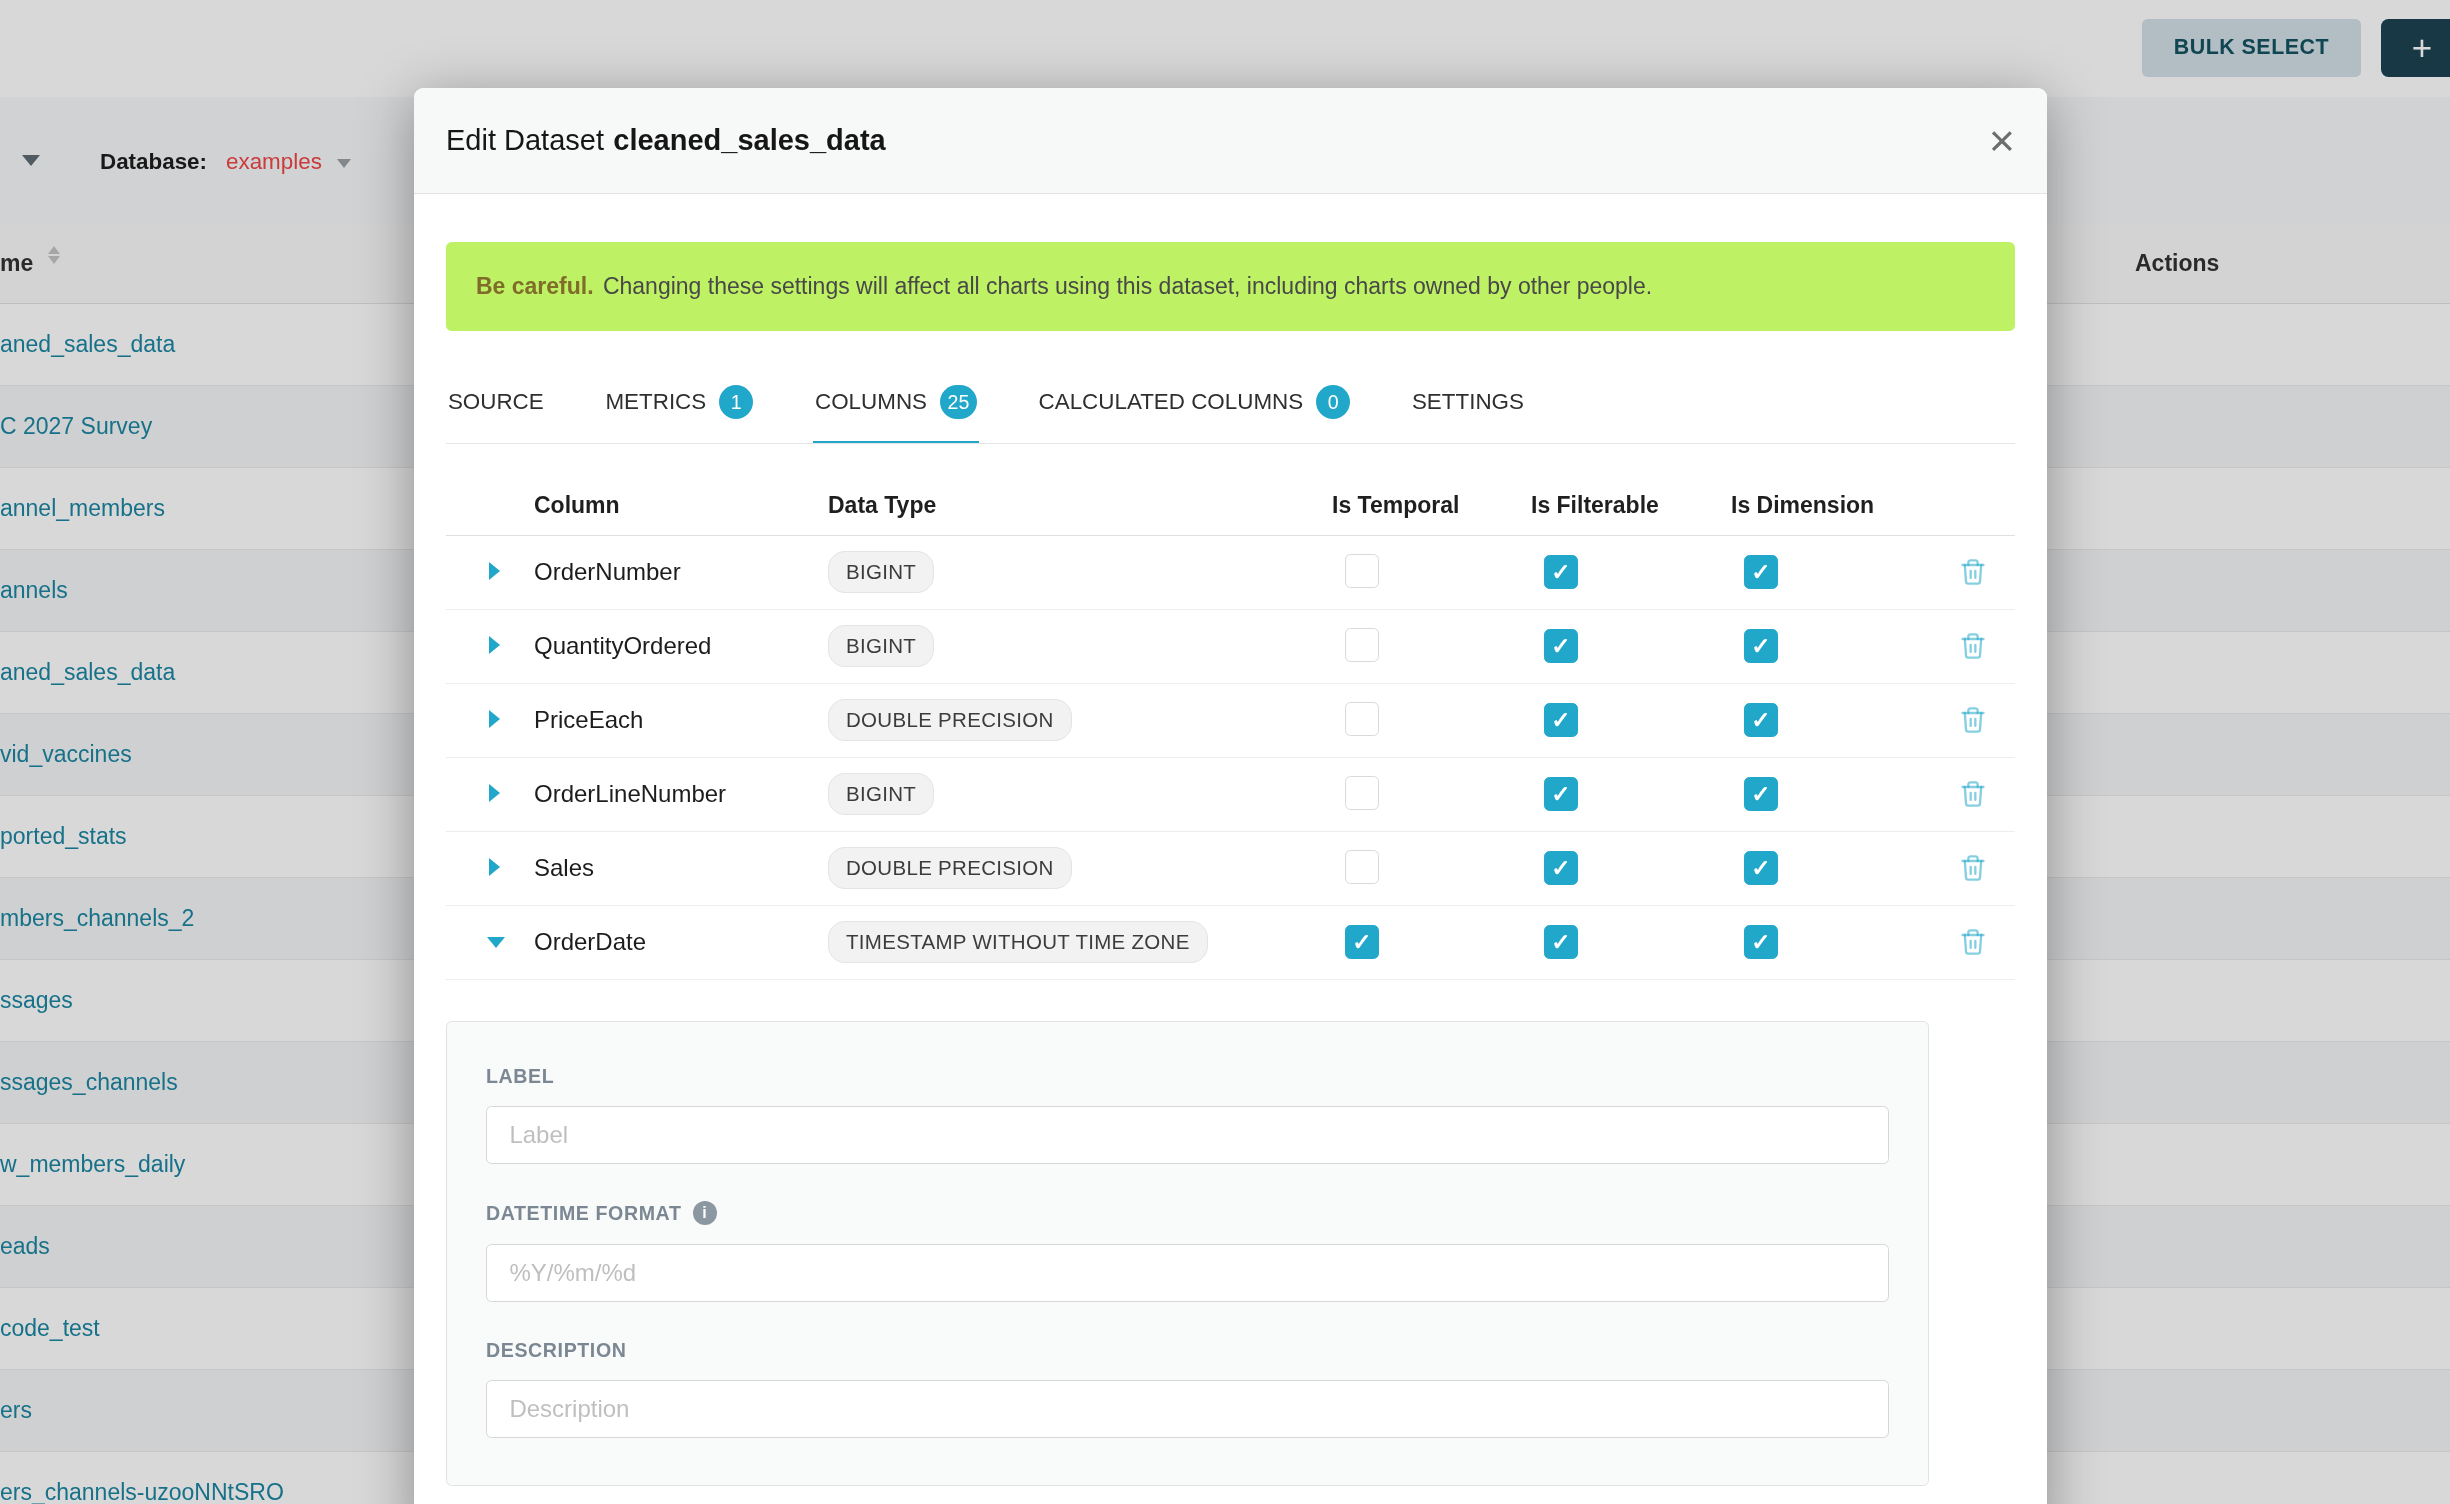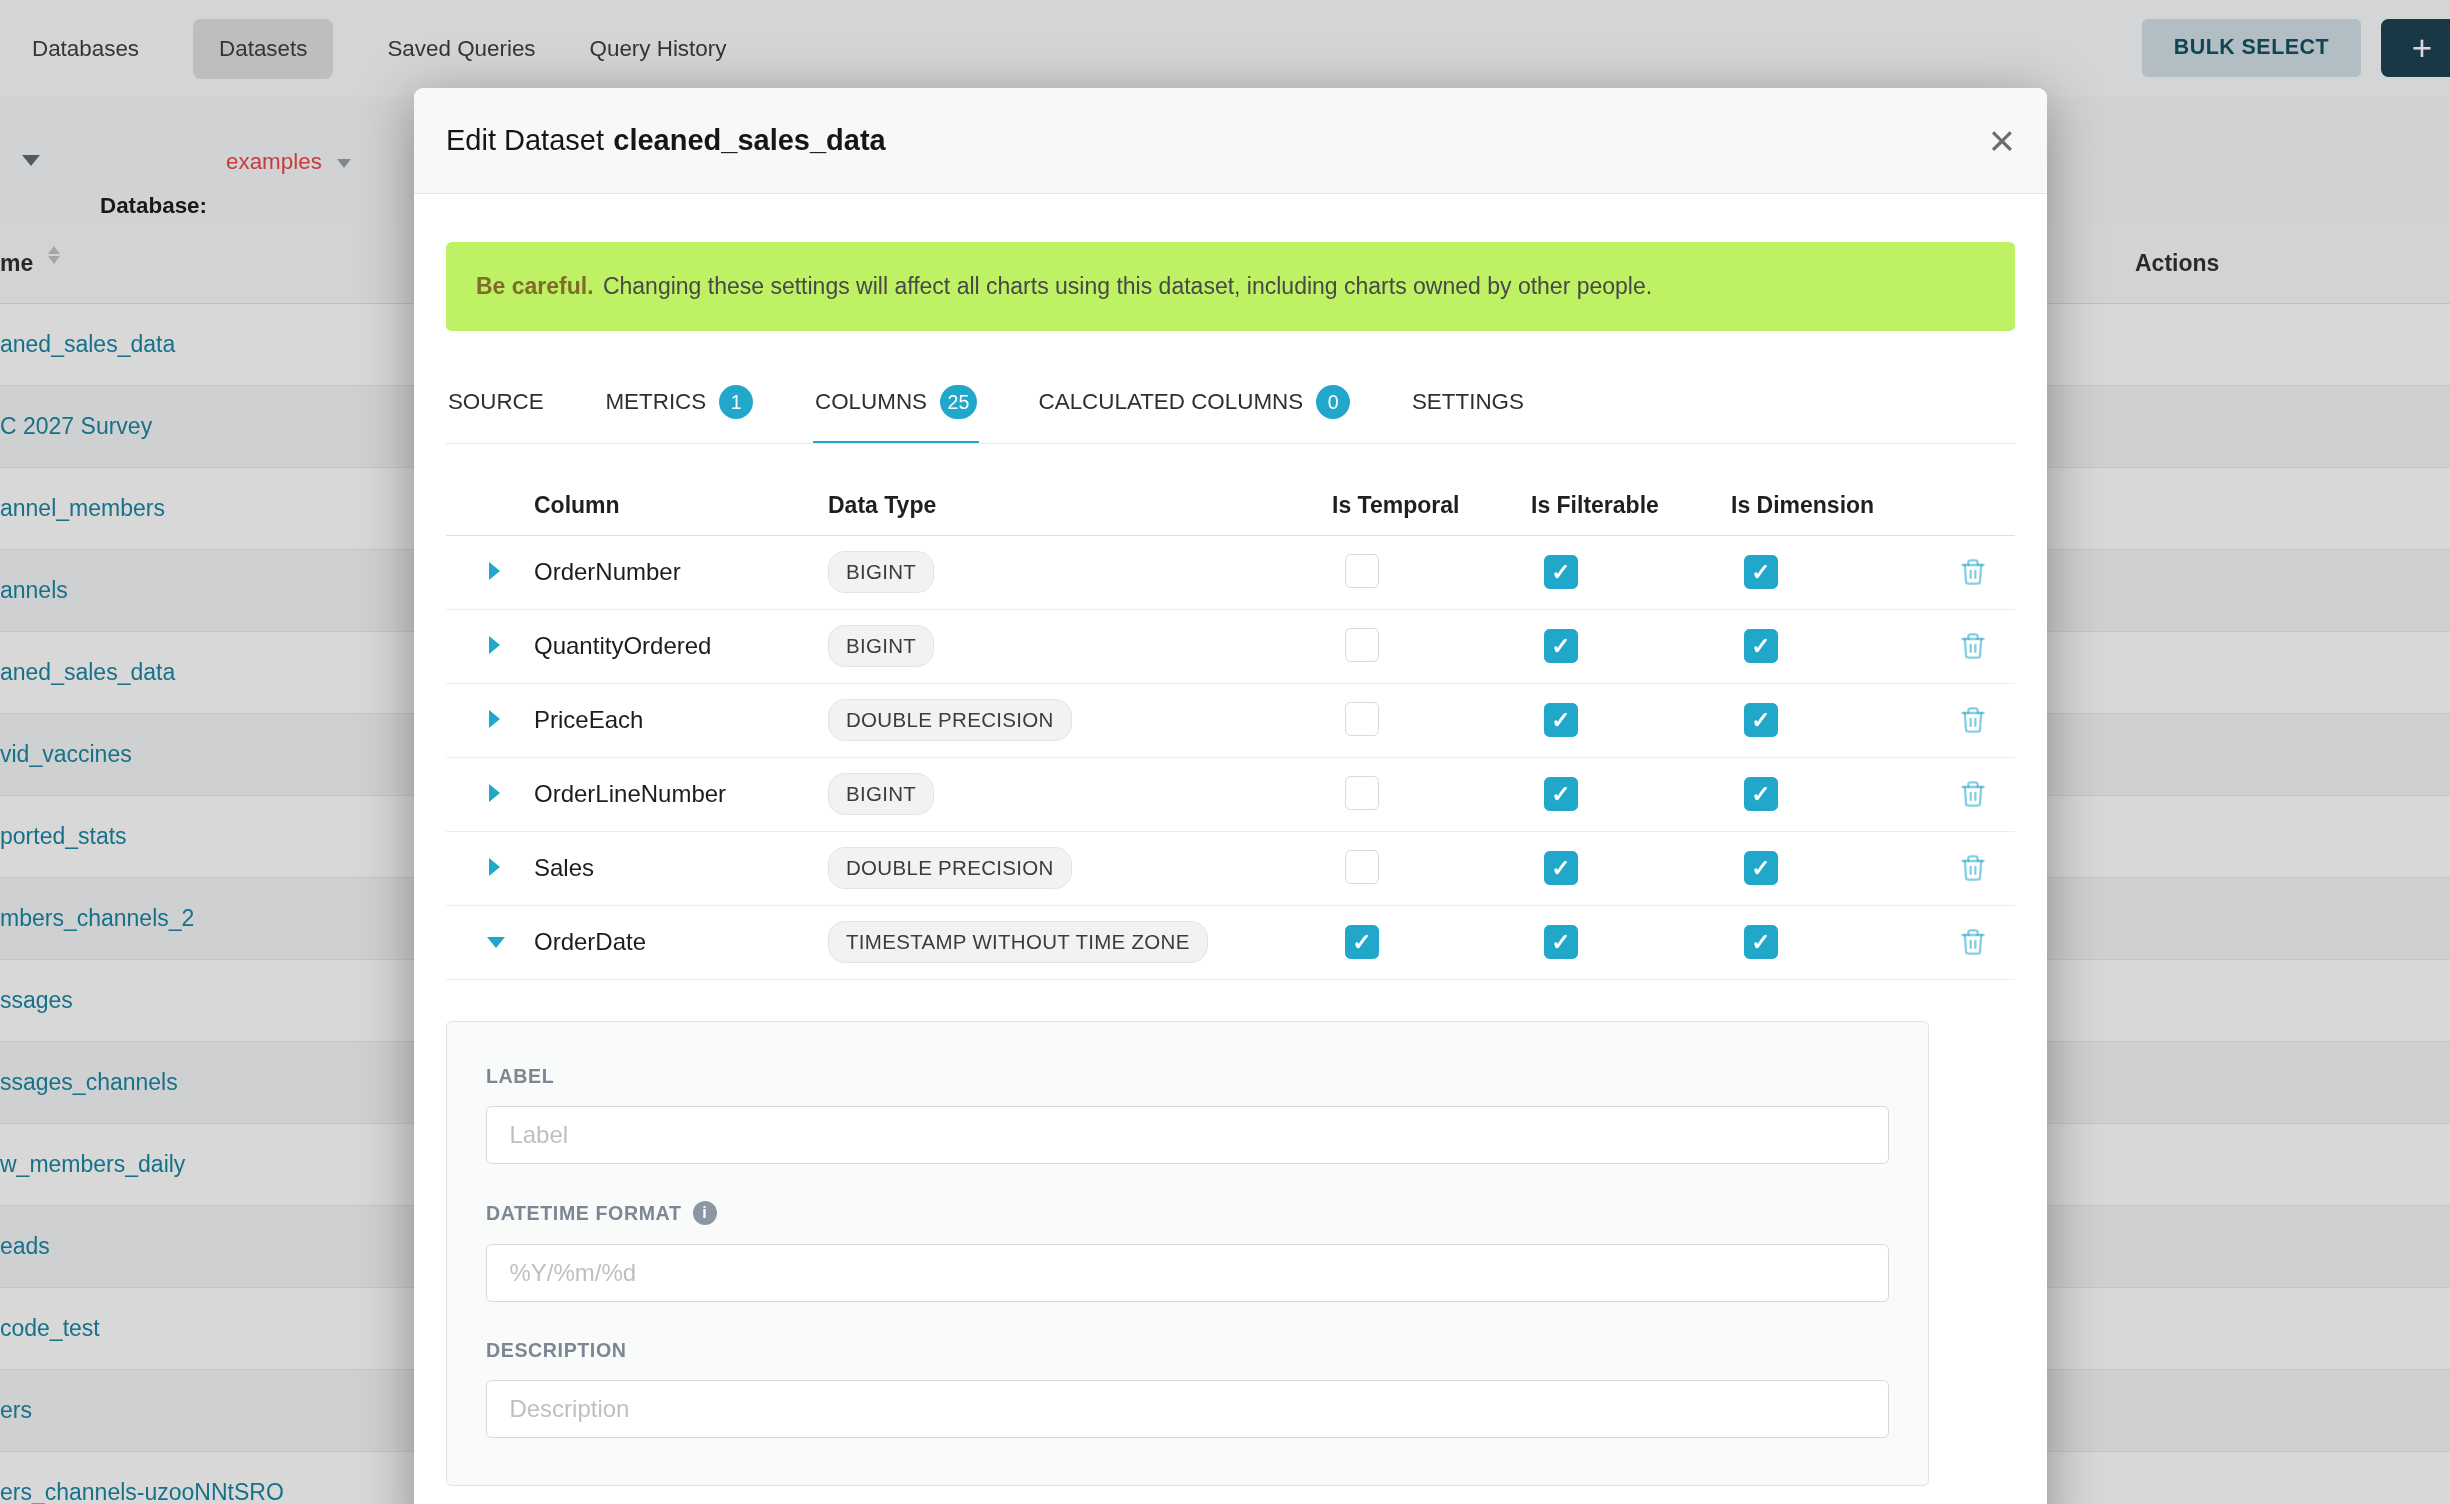--- a/index.html
+++ b/index.html
@@ -35,21 +35,21 @@
     display: flex; align-items: center; justify-content: center;
     font-size: 35px; font-weight: 400; cursor: pointer;
   }
 
   .toolbar { position: absolute; top: 97px; left: 0; right: 0; height: 127px; background: #f7f8f8; }
   .toolbar .left-caret {
     position: absolute; left: 22.4px; top: 58px;
     width: 0; height: 0; border-left: 9.3px solid transparent;
     border-right: 9.3px solid transparent; border-top: 11.2px solid #5d6a71;
   }
-  .db-label { position: absolute; left: 100px; top: 52px; font-size: 22.4px; font-weight: 700; color: #1c1c1c; margin-top: 44px; }
+  .db-label { position: absolute; left: 100px; top: 52px; font-size: 22.4px; font-weight: 700; color: #1c1c1c; }
   .db-value { position: absolute; left: 226px; top: 52px; font-size: 22.4px; color: #ef4444; }
   .db-caret {
     position: absolute; left: 337px; top: 62px;
     width: 0; height: 0; border-left: 7.5px solid transparent;
     border-right: 7.5px solid transparent; border-top: 9.3px solid #9aa0a4;
   }
 
   .bg-header {
     position: absolute; top: 224px; left: 0; right: 0; height: 80px;
     background: #fafafa; border-bottom: 0.9px solid #e2e2e2;
@@ -161,28 +161,20 @@
     width: 24px; height: 24px; border-radius: 50%; background: #8b98a2; color: #fff;
     font-size: 16px; font-weight: 700; display: inline-flex;
     align-items: center; justify-content: center; cursor: pointer;
   }
 </style>
 </head>
 <body>
 
 <div class="bg">
 
-  <div class="top-nav">
-    <div style="display:flex;align-items:center;gap:54px;">
-        <div class="nav-item">Databases</div>
-        <div class="nav-item active">Datasets</div>
-        <div class="nav-item">Saved Queries</div>
-        <div class="nav-item">Query History</div>
-      </div>
-  </div>
   <div class="bulk-btn">BULK SELECT</div>
   <div class="plus-btn">+</div>
 
   <div class="toolbar">
     <span class="left-caret"></span>
     <span class="db-label">Database:</span>
     <span class="db-value">examples</span>
     <span class="db-caret"></span>
   </div>
 

